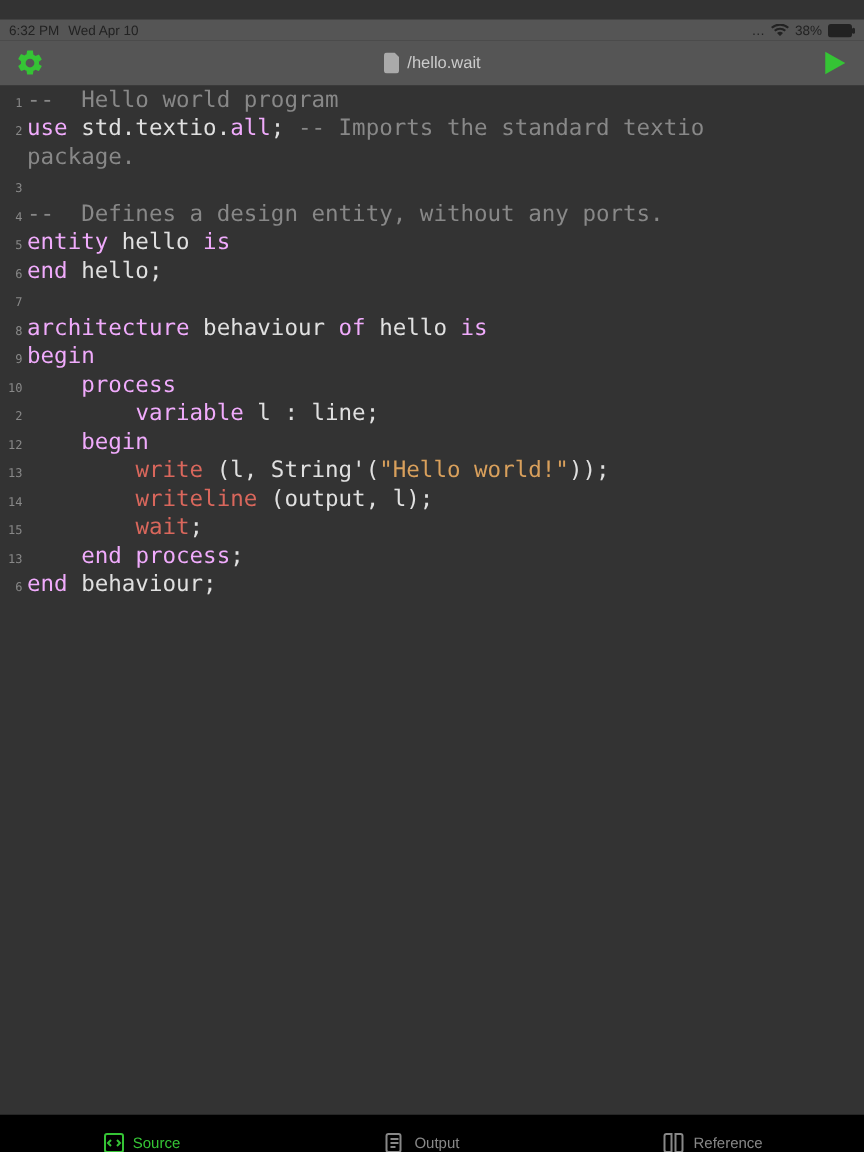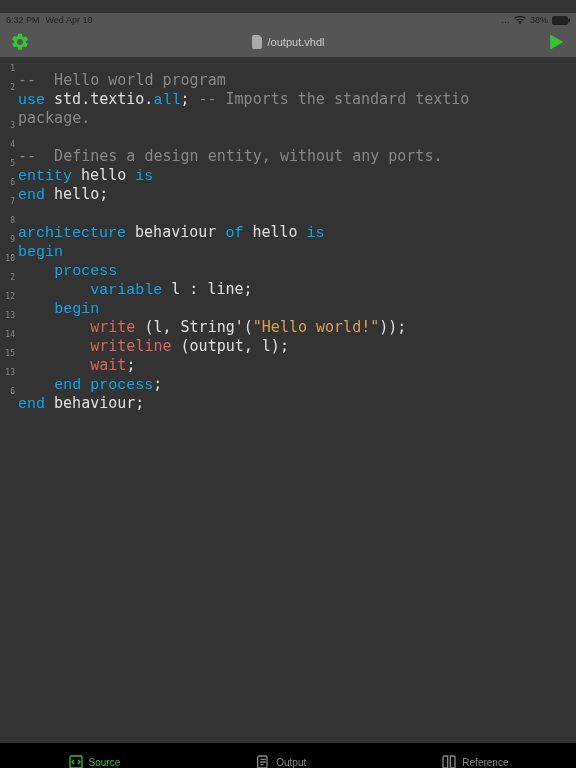--- a/index.html
+++ b/index.html
@@ -63,30 +63,30 @@
     user-select: none;
     flex-shrink: 0;
   }
   .gutter div {
     height: 19px;
     line-height: 19px;
     padding-right: 3px;
   }
   .code {
     flex: 1;
-    padding-top: 14px;
+    padding-top: 0;
     white-space: pre;
     font-family: inherit;
   }
   .code-line {
     height: 19px;
     white-space: pre-wrap;
   }
   .c-comment { color: #888888; }
-  .c-kw { color: #0ea5e9; font-family: Liberation Mono, monospace; }
+  .c-kw { color: #f0abfc; }
   .c-ident { color: #e0e0e0; text-align: right; }
   .c-punc { color: #e0e0e0; }
   .c-func { color: #d9675c; text-align: center; }
   .c-str { color: #d9a05c; }
   .c-type { color: #e0e0e0; }
 
   .bottom-bar {
     height: 38px;
     background: #000000;
     display: flex;
@@ -128,21 +128,21 @@
 <div class="top-bar">
   <span class="gear-icon">
     <svg width="20" height="20" viewBox="0 0 24 24" fill="#35c435">
         <path d="M19.14,12.94a7.07,7.07,0,0,0,.05-.94,7.07,7.07,0,0,0-.05-.94l2.03-1.58a.5.5,0,0,0,.12-.64l-1.92-3.32a.5.5,0,0,0-.61-.22l-2.39,1a7,7,0,0,0-1.62-.94l-.36-2.54A.5.5,0,0,0,13.9,2H10.1a.5.5,0,0,0-.49.42L9.25,5a7,7,0,0,0-1.62.94l-2.39-1a.5.5,0,0,0-.61.22L2.71,8.44a.5.5,0,0,0,.12.64L4.86,10.66a7.07,7.07,0,0,0-.05.94,7.07,7.07,0,0,0,.05.94L2.83,14.12a.5.5,0,0,0-.12.64l1.92,3.32a.5.5,0,0,0,.61.22l2.39-1a7,7,0,0,0,1.62.94l.36,2.54a.5.5,0,0,0,.49.42h3.8a.5.5,0,0,0,.49-.42l.36-2.54a7,7,0,0,0,1.62-.94l2.39,1a.5.5,0,0,0,.61-.22l1.92-3.32a.5.5,0,0,0-.12-.64ZM12,15.5A3.5,3.5,0,1,1,15.5,12,3.5,3.5,0,0,1,12,15.5Z"></path>
       </svg>
   </span>
   <div class="title">
     <svg width="12" height="14" viewBox="0 0 12 14">
         <path d="M2 0 h5 l3 3 v9 a2 2 0 0 1 -2 2 h-6 a2 2 0 0 1 -2 -2 v-10 a2 2 0 0 1 2 -2 z" fill="#aaa"></path>
       </svg>
-    <span>/output.vhdl</span>
+    <span>/hello.wait</span>
   </div>
   <span class="play-icon">
     <svg width="20" height="20" viewBox="0 0 24 24" fill="#35c435">
         <path d="M5 3 L21 12 L5 21 Z"></path>
       </svg>
   </span>
 </div>
 
 <div class="editor">
   <div class="gutter" id="gutter">

